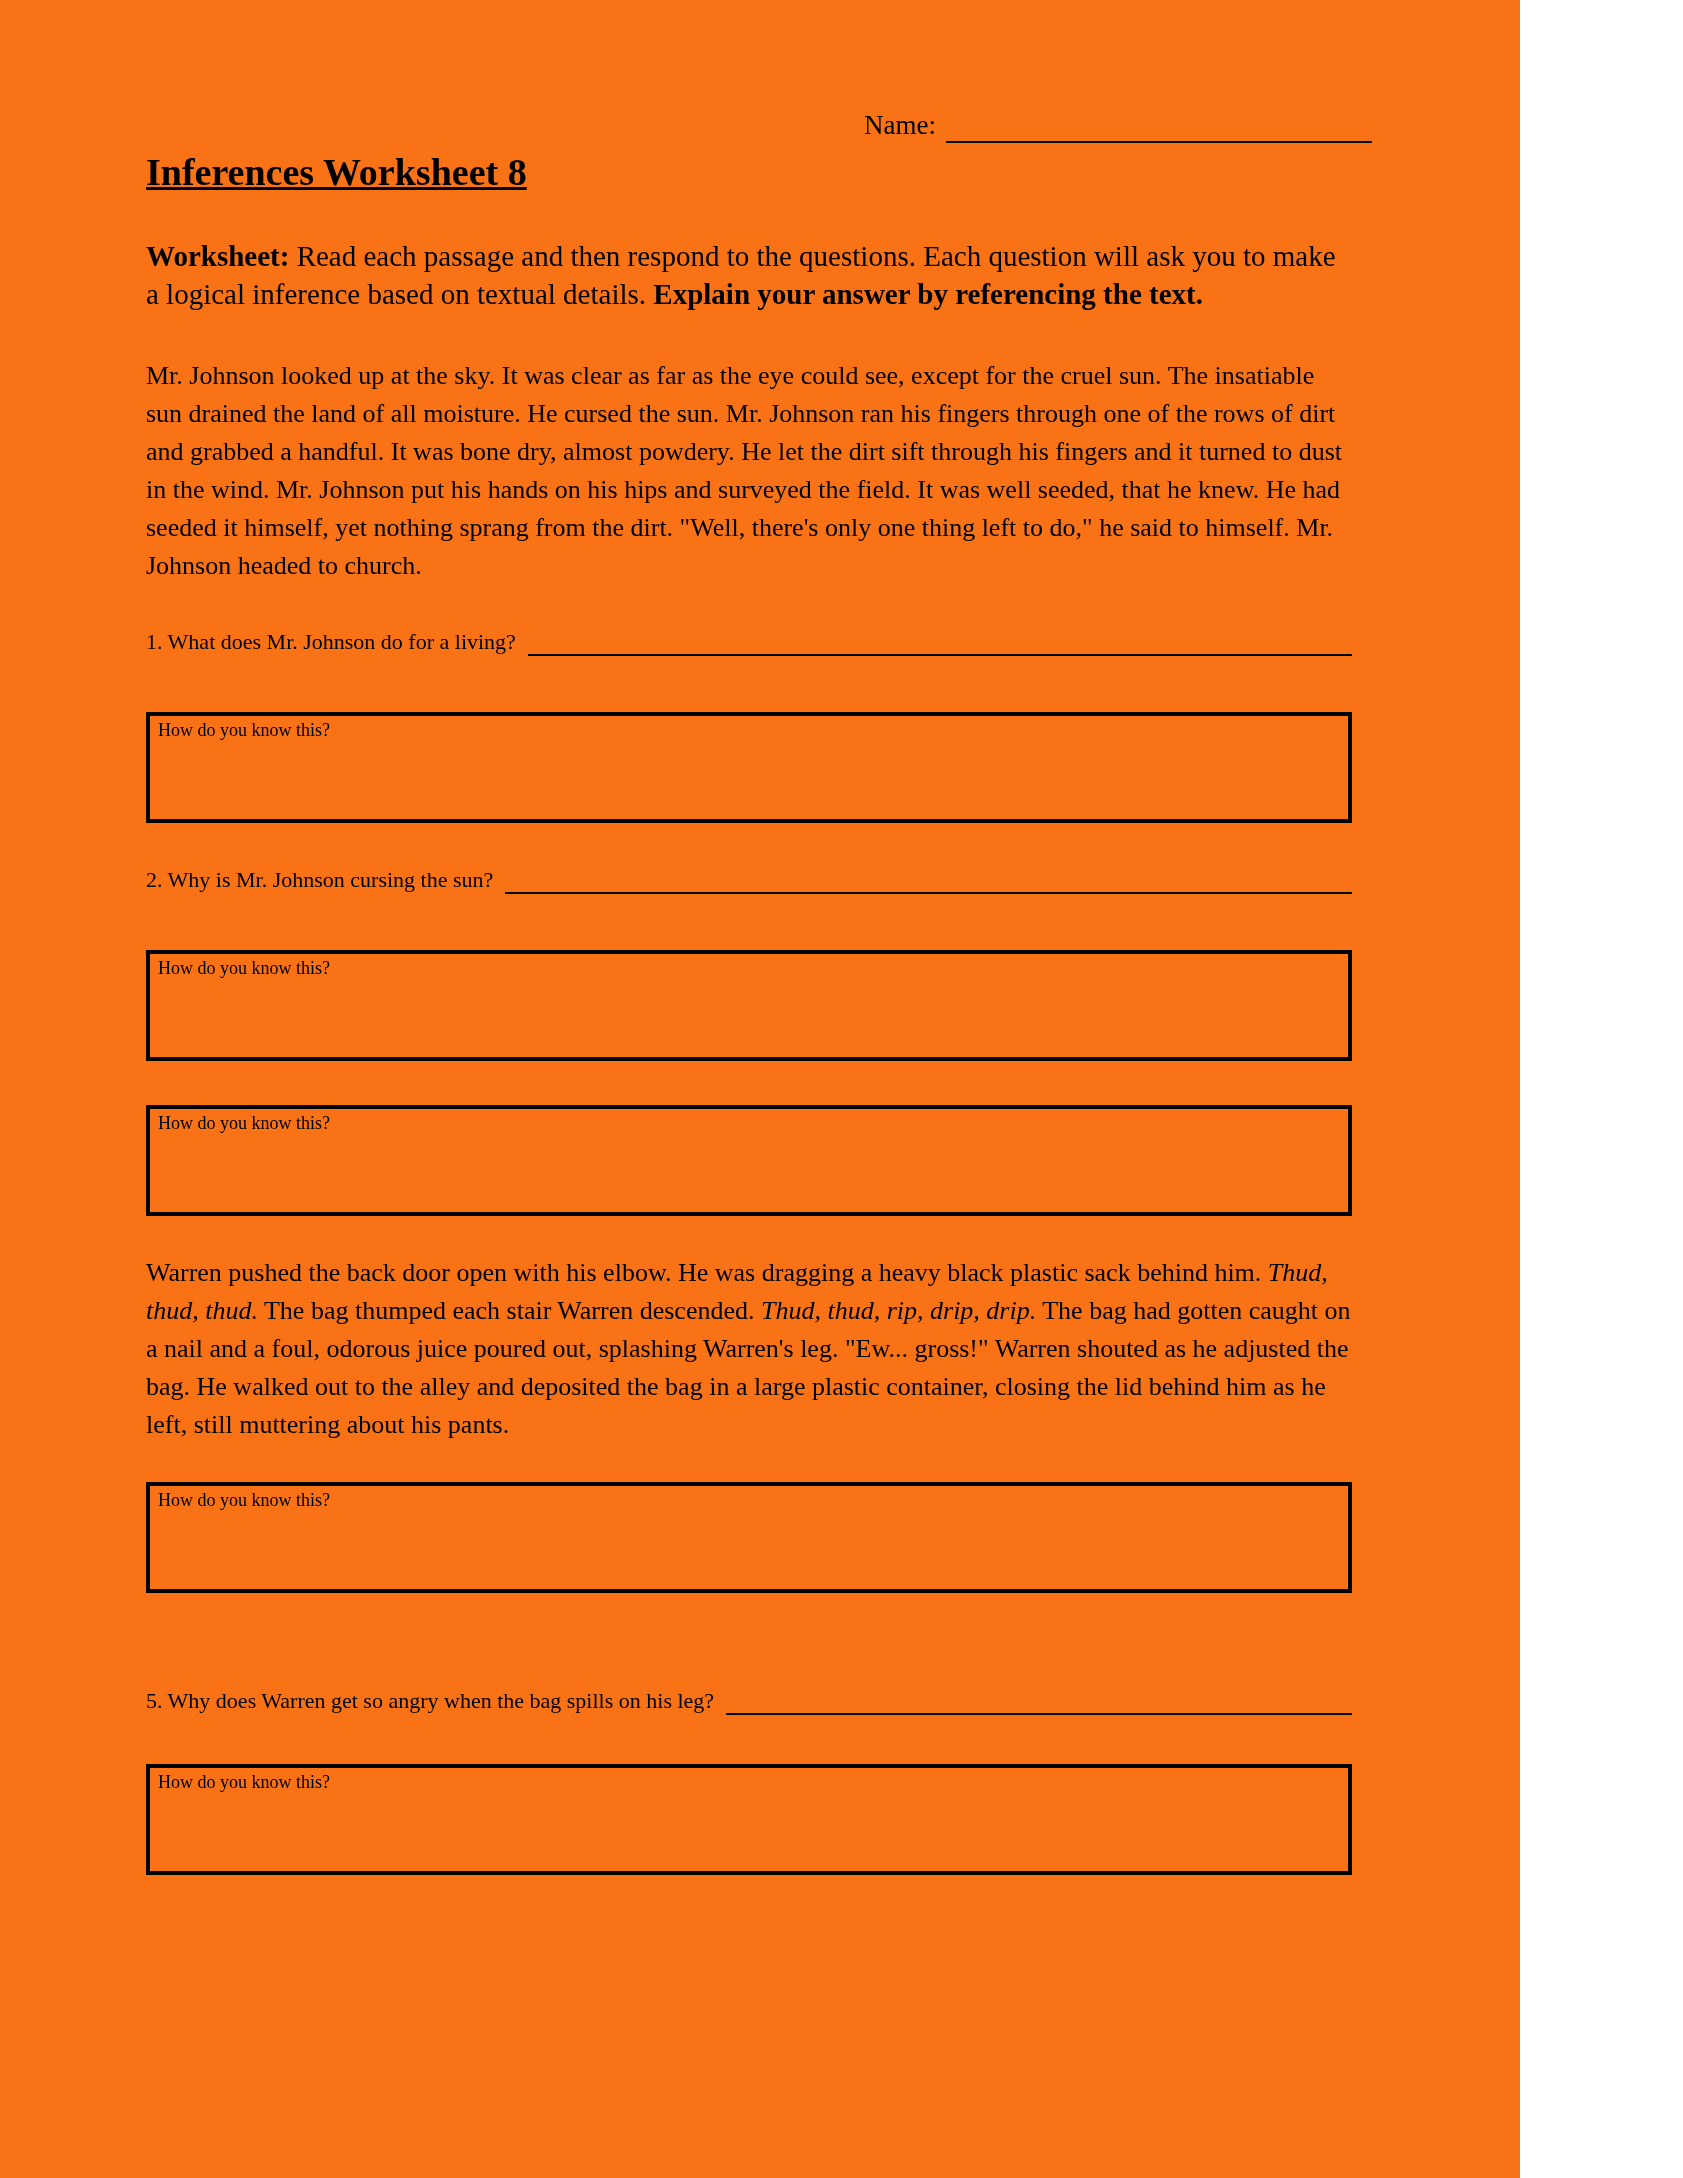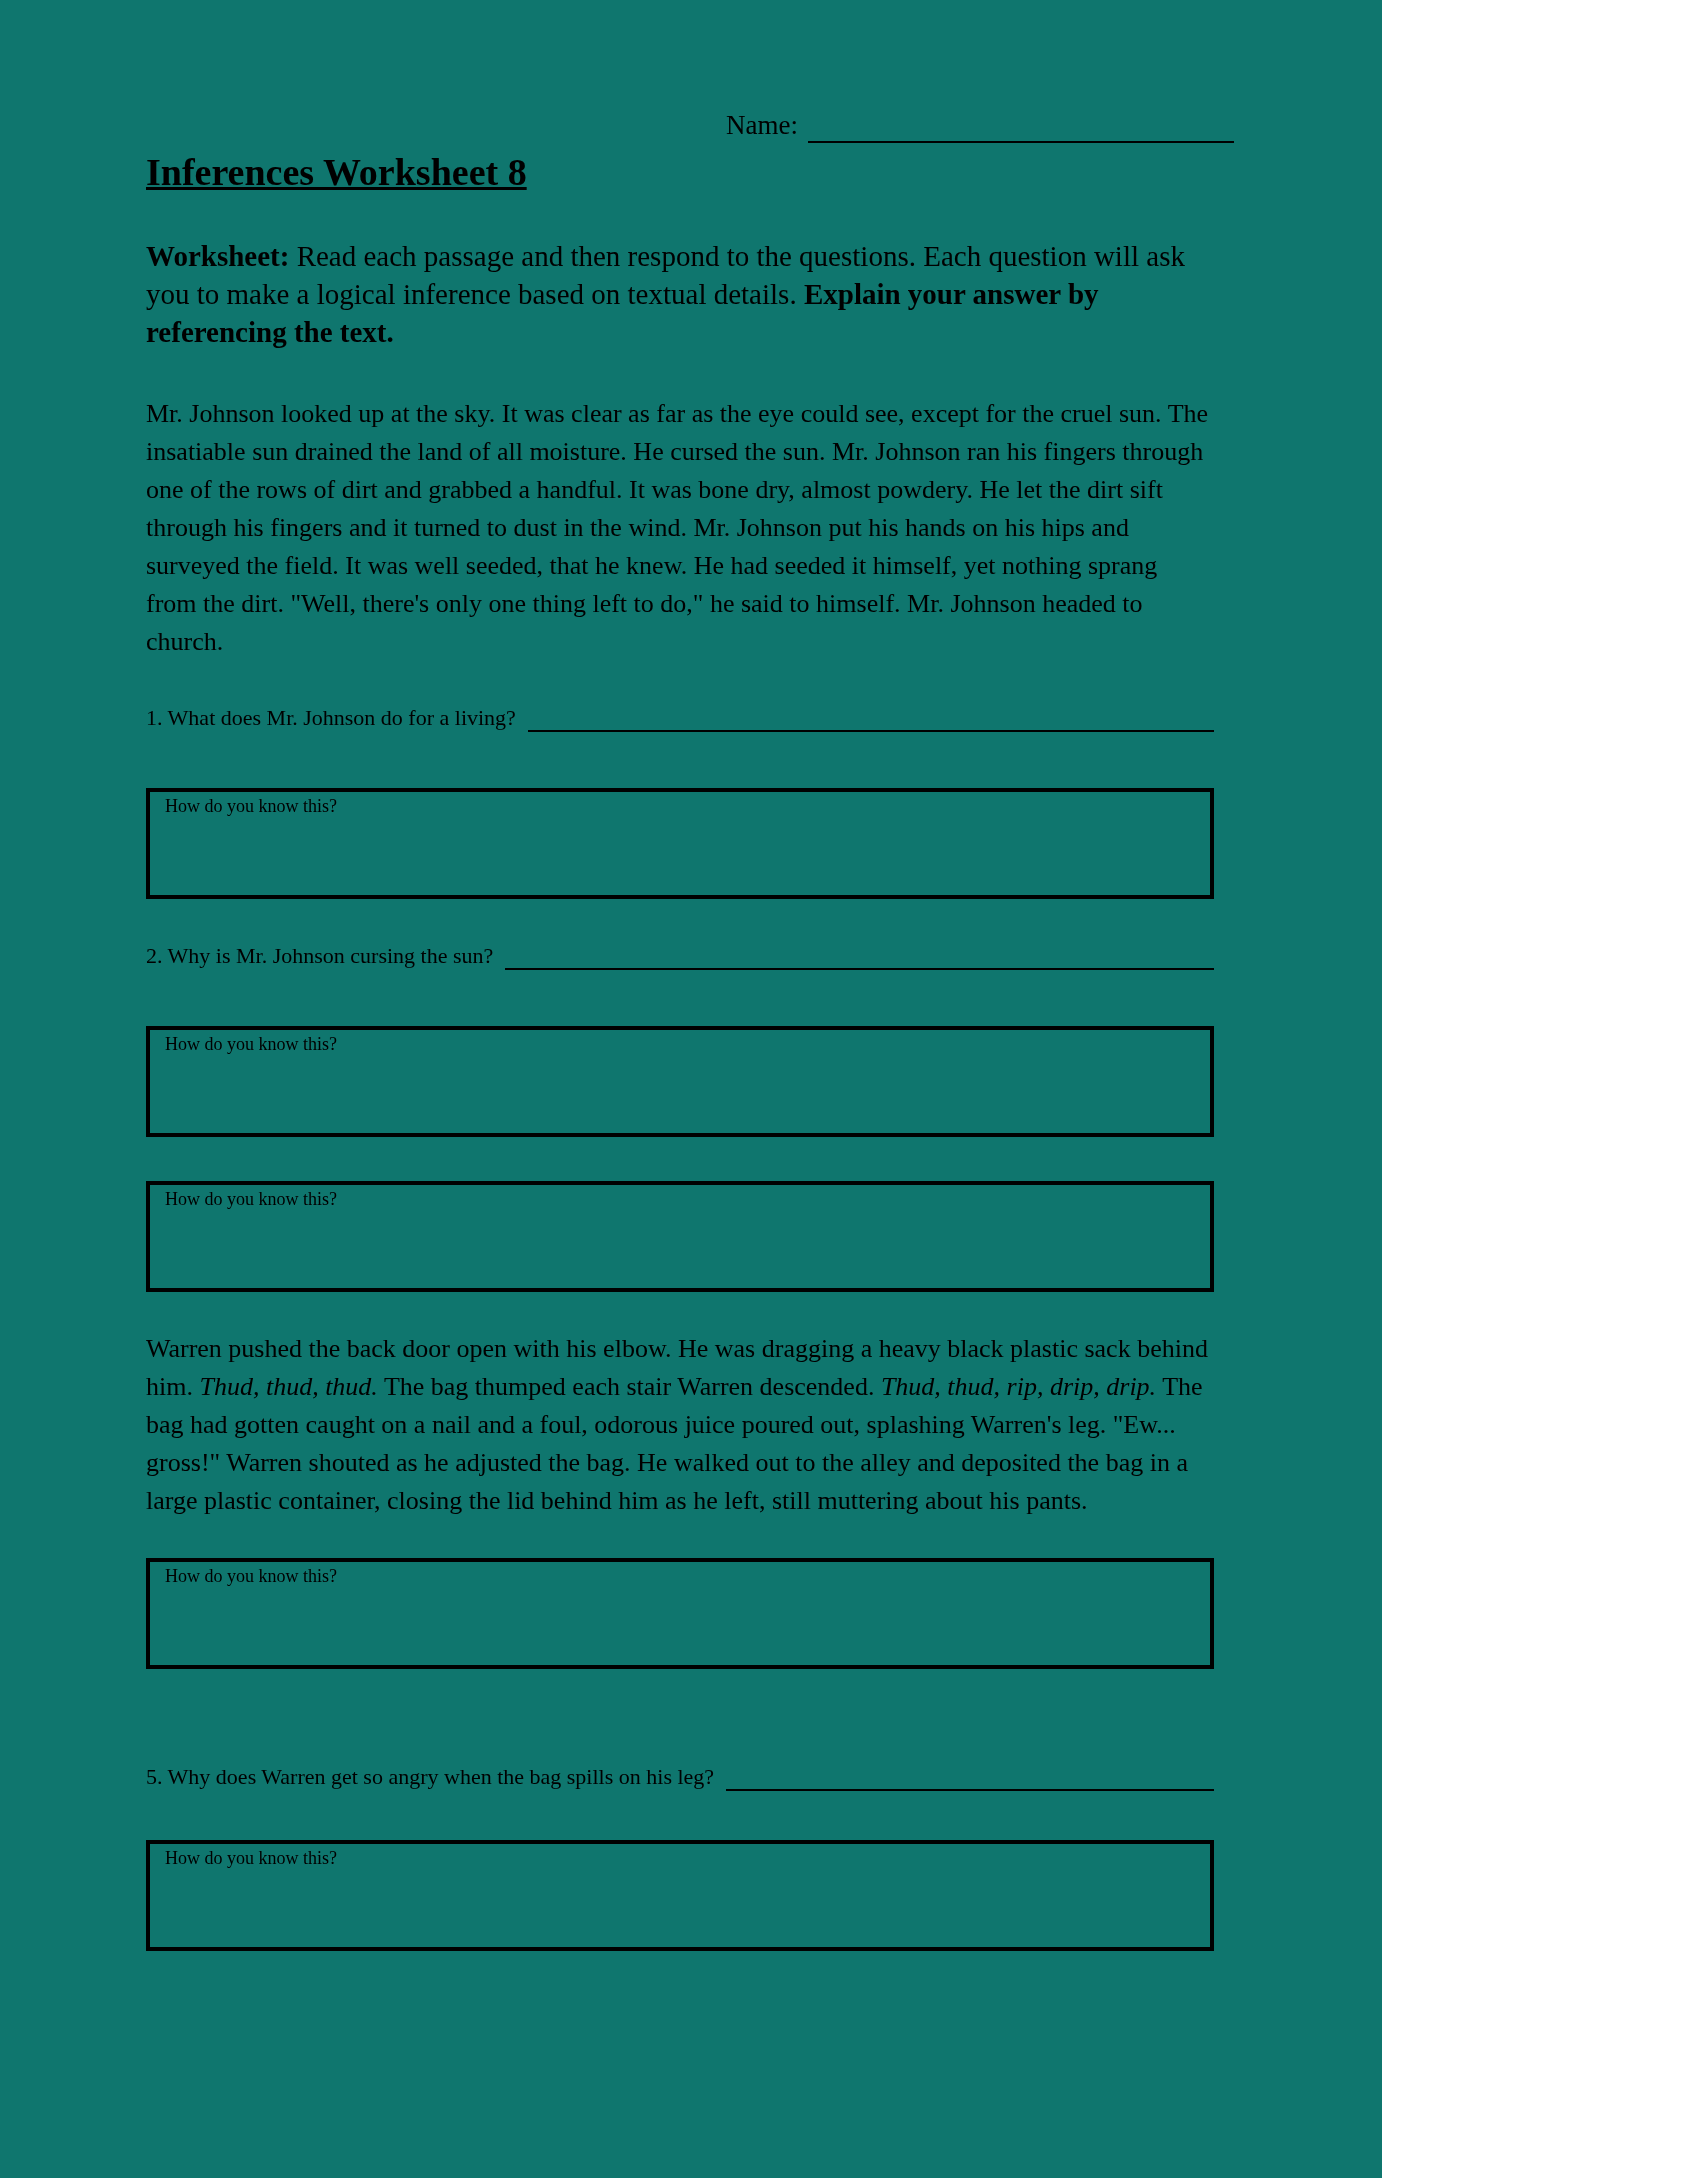--- a/index.html
+++ b/index.html
@@ -9,24 +9,24 @@
   }
   body {
     width: 1683px;
     height: 2178px;
     overflow: hidden;
     font-family: "Liberation Serif", "DejaVu Serif", serif;
     color: #000000;
   }
   .page {
     box-sizing: border-box;
-    width: 1382px;
+    width: 1520px;
     height: 2178px;
     padding: 107px 168px 0 146px;
-    background: #0f766e;
+    background: #f97316;
   }
   
   .name-row {
     display: flex;
     justify-content: flex-end;
     align-items: flex-end;
     font-size: 27px;
     line-height: 36px;
     margin-right: -20px;
   }
@@ -77,21 +77,21 @@
   }
   .q-line.short { margin-left: 18px; margin-right: 42px; }
   .q-row.gap-lg { margin-top: 51px; }
   .q-row.gap-xl { margin-top: 89px; }
   
   .answer-box {
     box-sizing: border-box;
     margin-top: 51px;
     height: 111px;
     border: 4px solid #000;
-    padding: 3px 15px;
+    padding: 3px 8px;
   }
   .answer-box.gap-md { margin-top: 44px; }
   .answer-box.gap-sm { margin-top: 38px; }
   .box-label {
     font-size: 18px;
     line-height: 22px;
   }
 </style>
 </head>
 <body>

